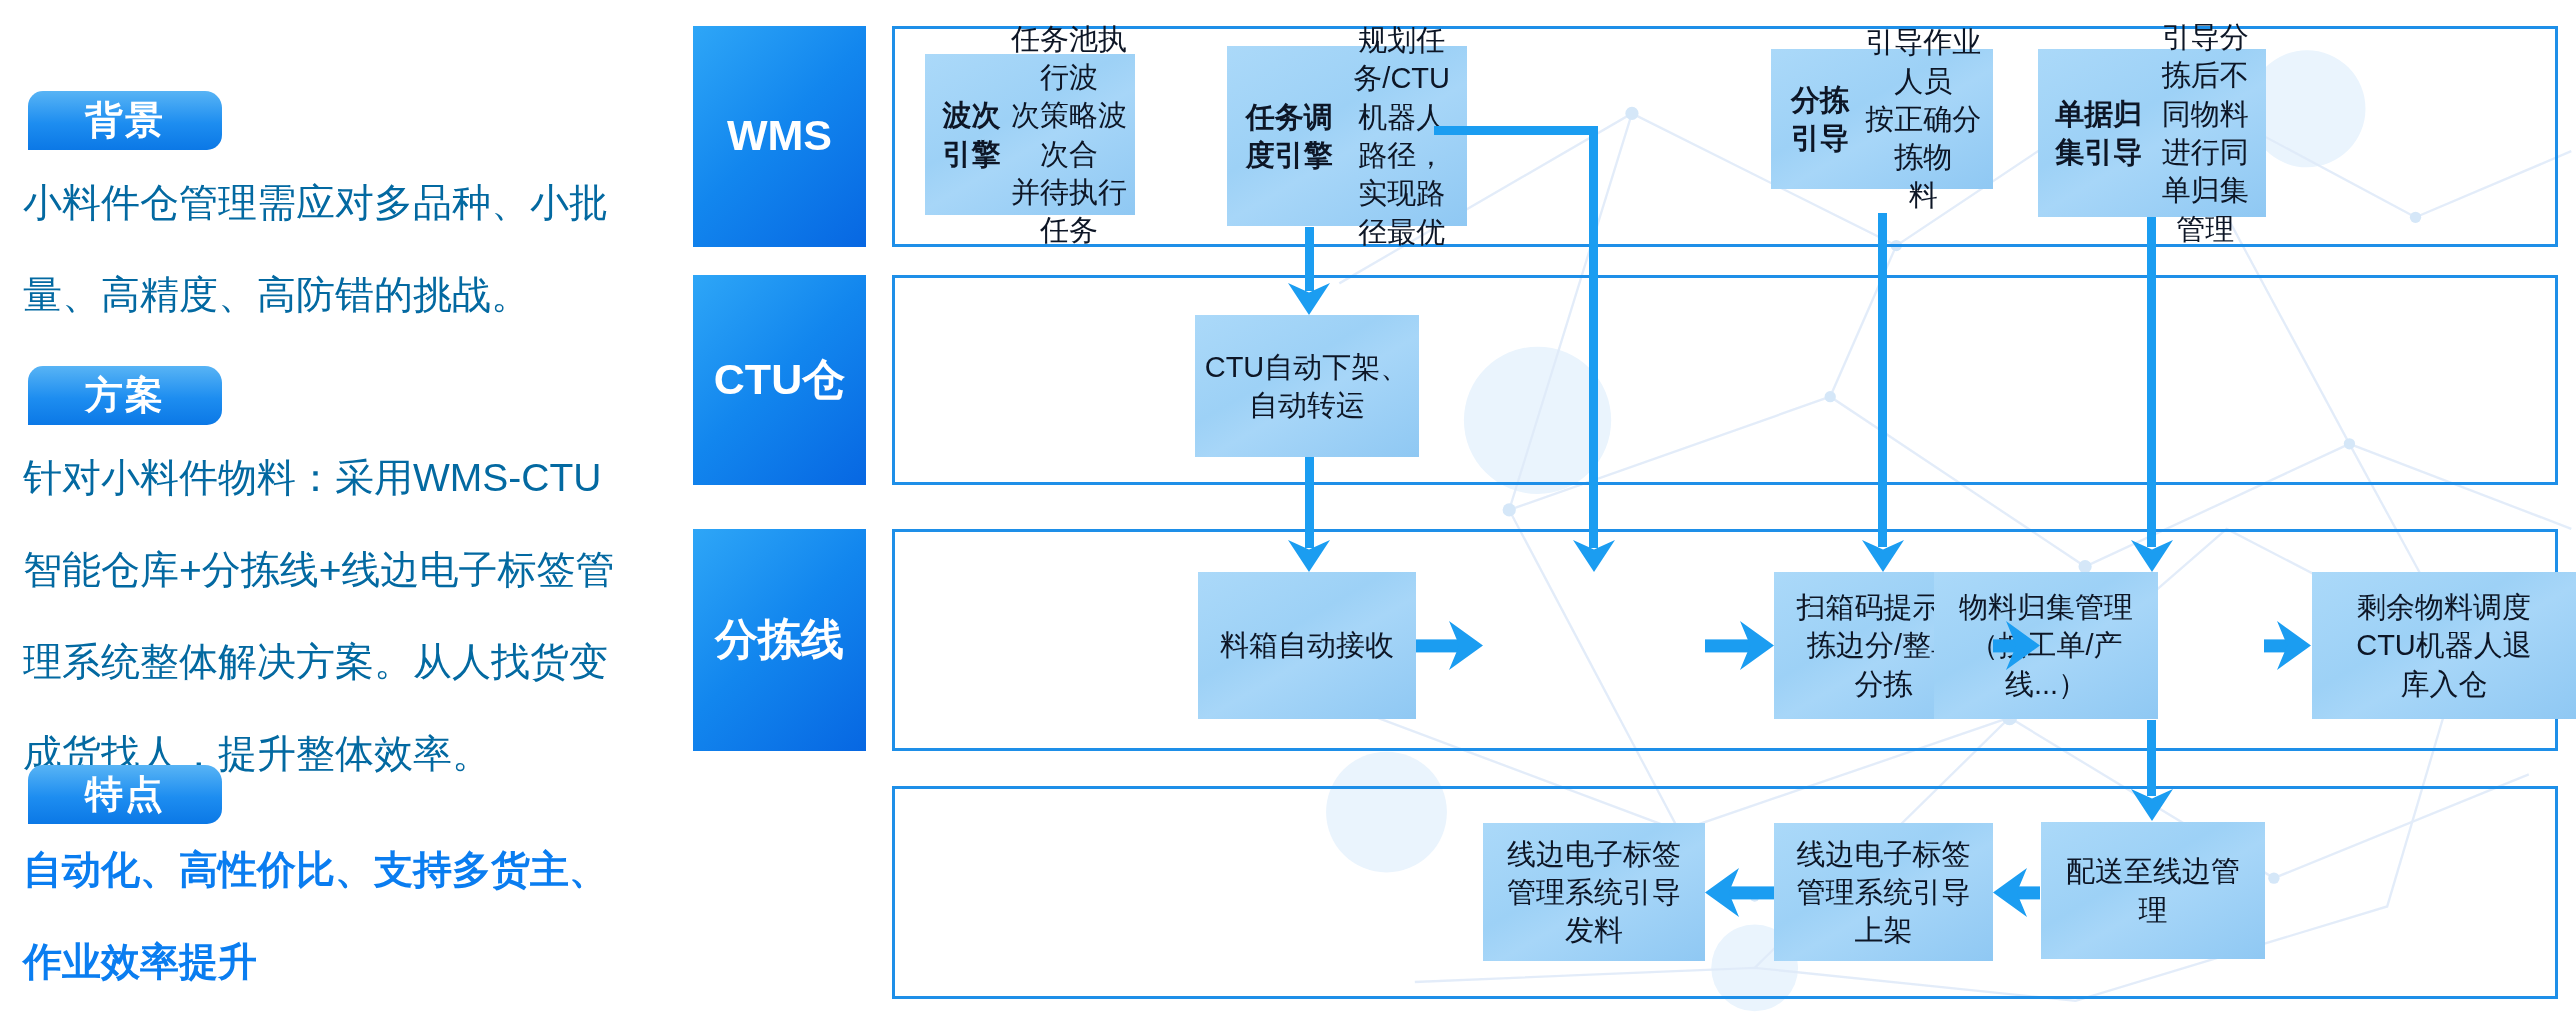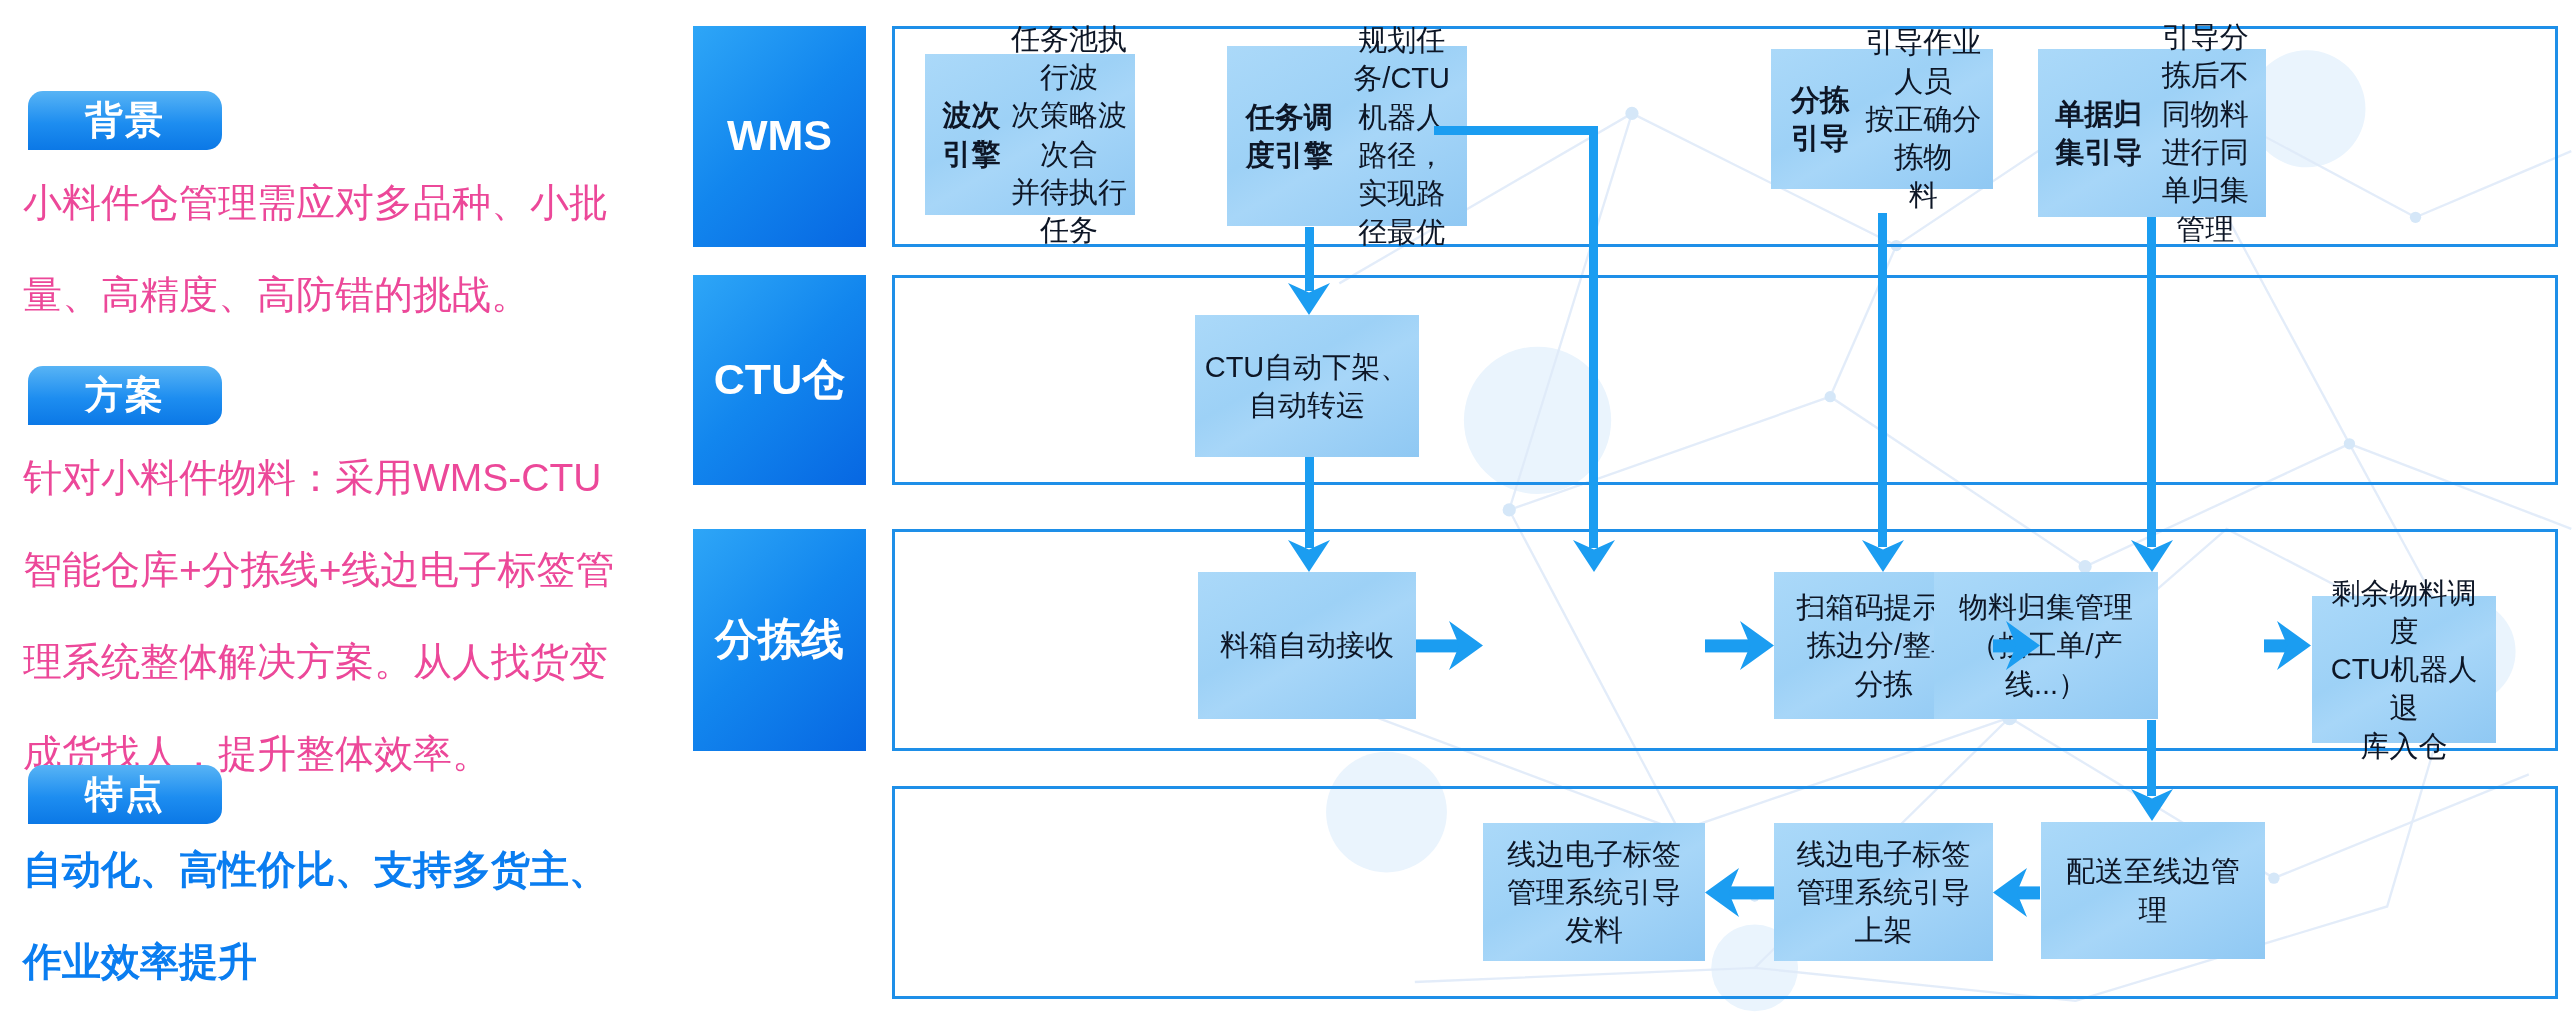--- a/index.html
+++ b/index.html
@@ -16,21 +16,21 @@
   
   .pill{
     position:absolute;width:194px;height:59px;z-index:2;
     display:flex;align-items:center;justify-content:center;
     color:#fff;font-size:38px;font-weight:bold;letter-spacing:1.9px;
     background:linear-gradient(180deg,#58B4F5 0%,#1D8DF0 55%,#0B78E6 100%);
     border-radius:15px 17px 15px 0;
   }
   .ltext{
     position:absolute;width:661px;z-index:2;
-    font-size:39px;line-height:92px;color:#ec4899;white-space:pre-line;
+    font-size:39px;line-height:92px;color:#0369a1;white-space:pre-line;
   }
   .ltext.features{color:#0A7DF0;font-weight:bold;}
 
   
   .row-label{
     position:absolute;width:173px;z-index:2;
     display:flex;align-items:center;justify-content:center;text-align:center;
     color:#ffffff;font-size:43px;font-weight:bold;white-space:pre-line;line-height:1.25;
     background:linear-gradient(135deg,#2EA6F7 0%,#1286EE 48%,#0767E2 100%);
   }
@@ -175,21 +175,21 @@
   <div class="fbox" style="left:1774px;top:572px;width:219px;height:147px">
     <div class="b">扫箱码提示边
 拣边分/整单
 分拣</div>
   </div>
   <div class="fbox" style="left:1934px;top:572px;width:224px;height:147px">
     <div class="b">物料归集管理
 （按工单/产
 线...）</div>
   </div>
-  <div class="fbox" style="left:2312px;top:596px;width:184px;height:147px">
+  <div class="fbox" style="left:2312px;top:572px;width:264px;height:147px">
     <div class="b">剩余物料调度
 CTU机器人退
 库入仓</div>
   </div>
 
   <div class="fbox" style="left:1483px;top:823px;width:222px;height:138px">
     <div class="b">线边电子标签
 管理系统引导
 发料</div>
   </div>

